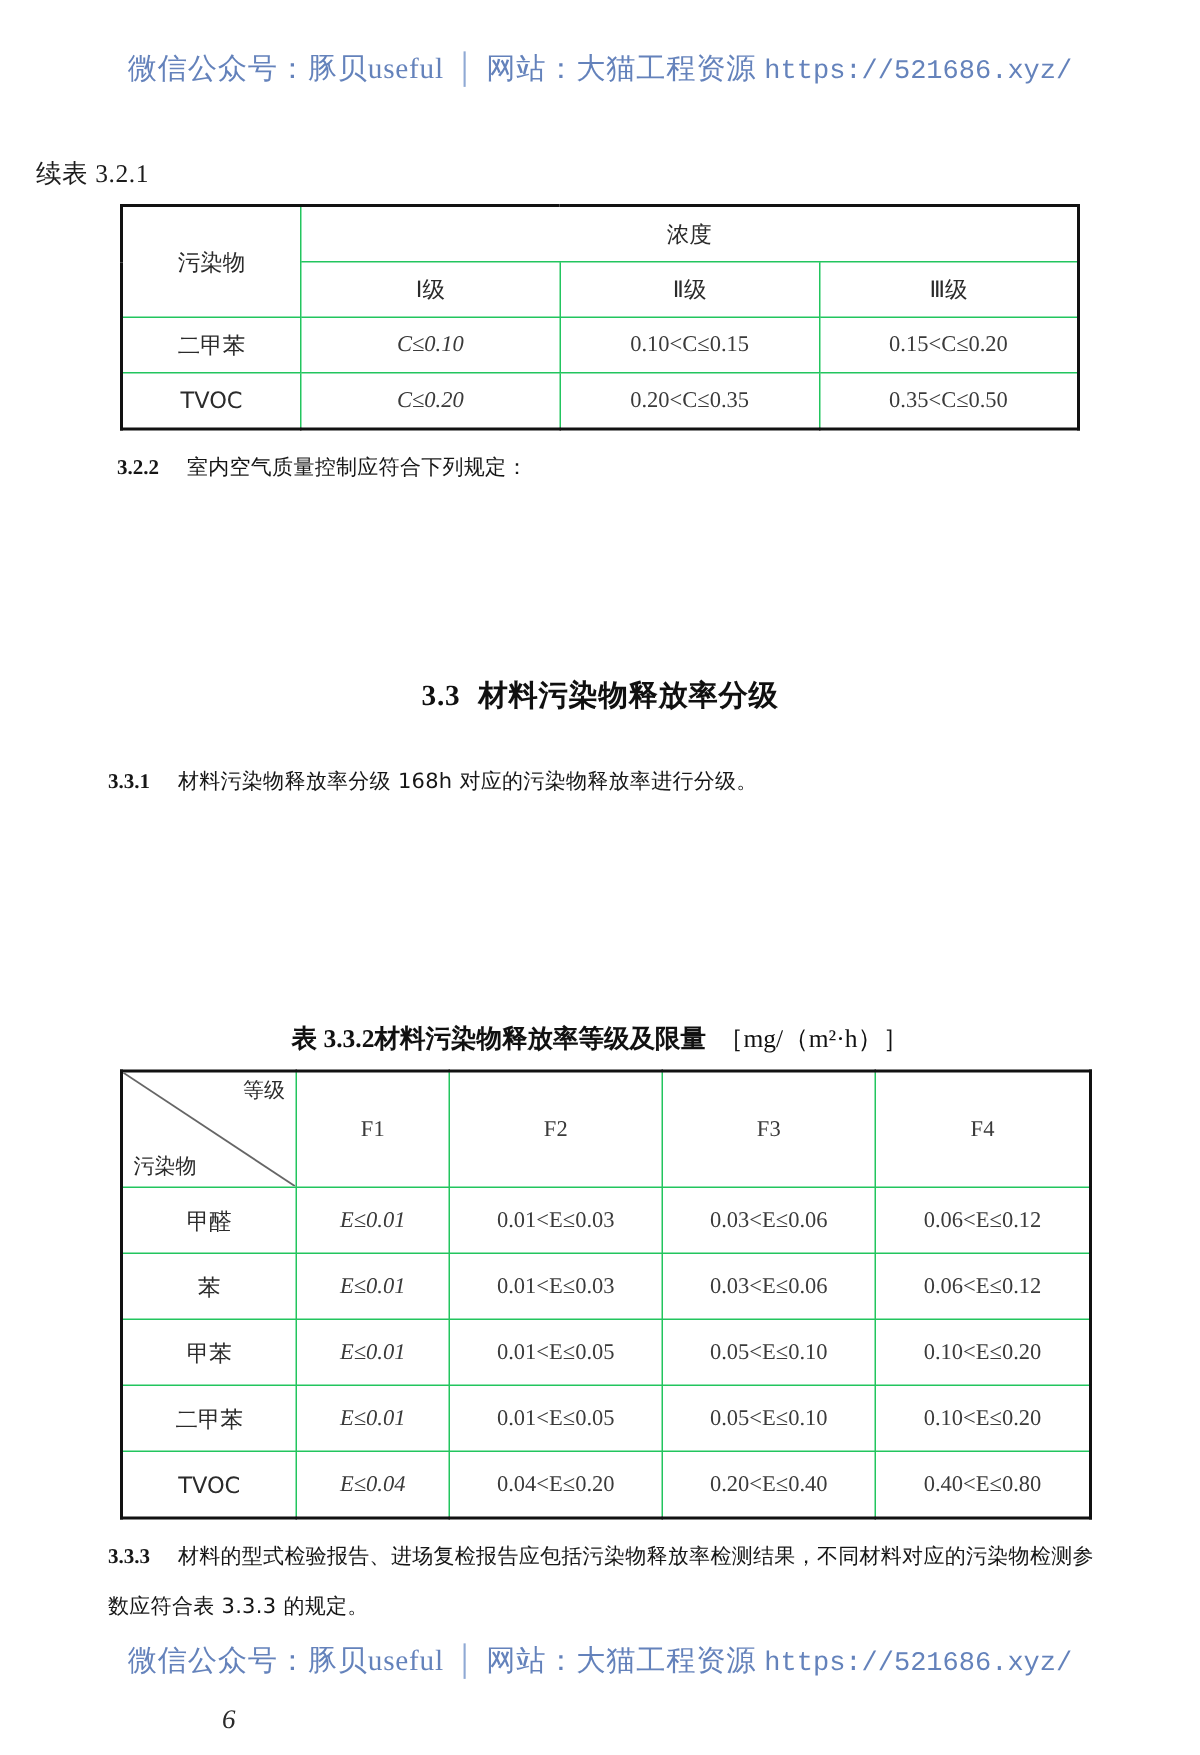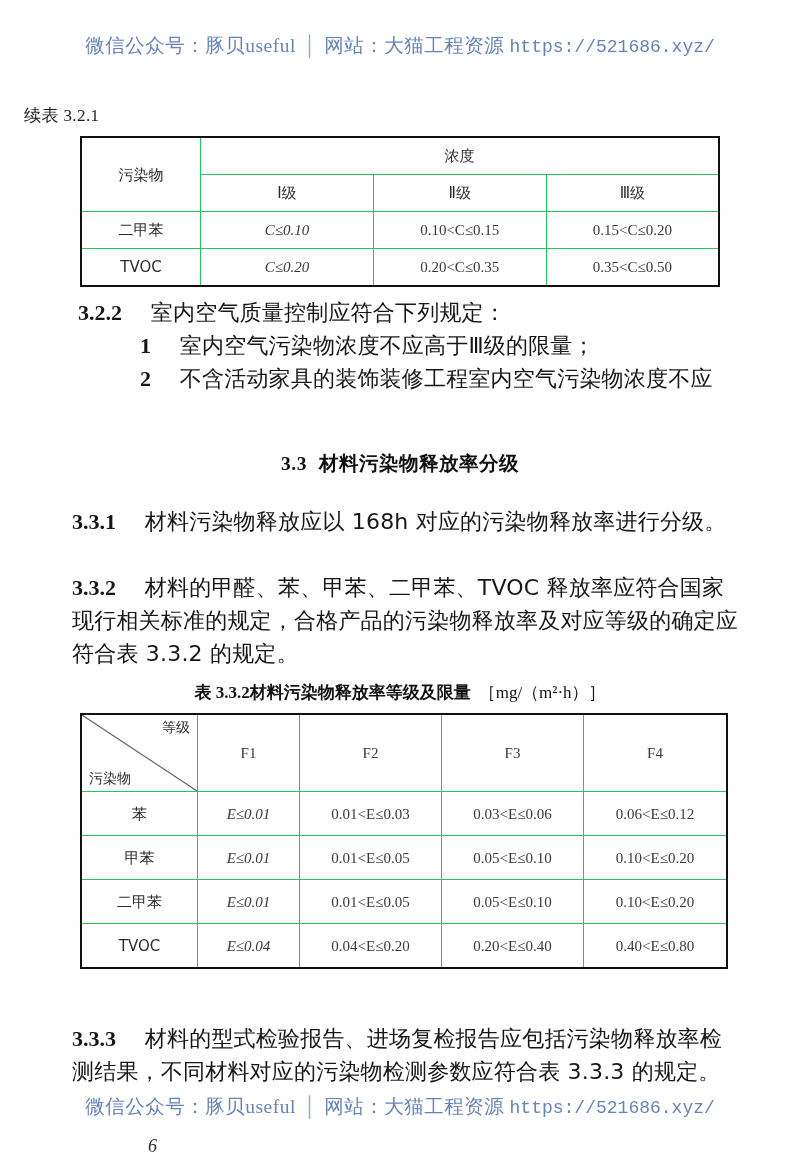--- a/index.html
+++ b/index.html
@@ -131,21 +131,21 @@
     position: absolute;
     left: 7px;
     bottom: 4px;
     font-size: 14px;
   }
 
   
   .para {
     position: absolute;
     font-family: "DejaVu Sans", "Liberation Sans", sans-serif;
-    font-size: 22px;
+    font-size: 14px;
     line-height: 33px;
     color: #161616;
     letter-spacing: 0.2px;
   }
   .para .num {
     font-family: "Liberation Serif", "DejaVu Serif", serif;
     font-weight: bold;
     letter-spacing: 0px;
   }
 
@@ -238,44 +238,32 @@
         <td>0.35&lt;C≤0.50</td>
       </tr>
     </tbody>
   </table>
 
   <div class="para" id="para-322">
     <span class="num">3.2.2</span>
     &nbsp;&nbsp;&nbsp;<span>室内空气质量控制应符合下列规定：</span>
   </div>
 
-  <div class="para" id="list-322-1">
-    <span class="num">1</span>
-    &nbsp;&nbsp;&nbsp;<span>室内空气污染物浓度不应高于Ⅲ级的限量；</span>
-  </div>
-
-  <div class="para" id="list-322-2">
-    <span class="num">2</span>
-    &nbsp;&nbsp;&nbsp;<span>不含活动家具的装饰装修工程室内空气污染物浓度不应</span>
-  </div>
+
 
 
   <div id="heading-33">
     <span class="sec-num">3.3</span><span>材料污染物释放率分级</span>
   </div>
 
   <div class="para" id="para-331">
     <span class="num">3.3.1</span>
-    &nbsp;&nbsp;&nbsp;<span>材料污染物释放应以 168h 对应的污染物释放率进行分级。</span>
-  </div>
-
-  <div class="para" id="para-332">
-    <span class="num">3.3.2</span>
-    &nbsp;&nbsp;&nbsp;<span>材料的甲醛、苯、甲苯、二甲苯、TVOC 释放率应符合国家现行相关标准的规定，合格产品的污染物释放率及对应等级的确定应符合表 3.3.2 的规定。</span>
-  </div>
+    &nbsp;&nbsp;&nbsp;<span>材料污染物释放率分级 168h 对应的污染物释放率进行分级。</span>
+  </div>
+
 
   <div id="caption-332">
     <span class="lbl">表 3.3.2</span><span>材料污染物释放率等级及限量</span><span class="unit">［mg/（m²·h）］</span>
   </div>
 
   <table class="doc-table" id="table-332">
     <tbody>
       <tr>
         <td class="h0 diag-cell">
           <svg class="diag-line" viewBox="0 0 115 76" preserveAspectRatio="none">
@@ -284,20 +272,27 @@
           <span class="lbl-top cell-cn">等级</span>
           <span class="lbl-bottom cell-cn">污染物</span>
         </td>
         <td class="h1">F1</td>
         <td class="h2">F2</td>
         <td class="h3">F3</td>
         <td class="h4">F4</td>
       </tr>
 
       <tr>
+        <td class="cell-cn">甲醛</td>
+        <td class="ital">E≤0.01</td>
+        <td>0.01&lt;E≤0.03</td>
+        <td>0.03&lt;E≤0.06</td>
+        <td>0.06&lt;E≤0.12</td>
+      </tr>
+      <tr>
         <td class="cell-cn">苯</td>
         <td class="ital">E≤0.01</td>
         <td>0.01&lt;E≤0.03</td>
         <td>0.03&lt;E≤0.06</td>
         <td>0.06&lt;E≤0.12</td>
       </tr>
       <tr>
         <td class="cell-cn">甲苯</td>
         <td class="ital">E≤0.01</td>
         <td>0.01&lt;E≤0.05</td>

